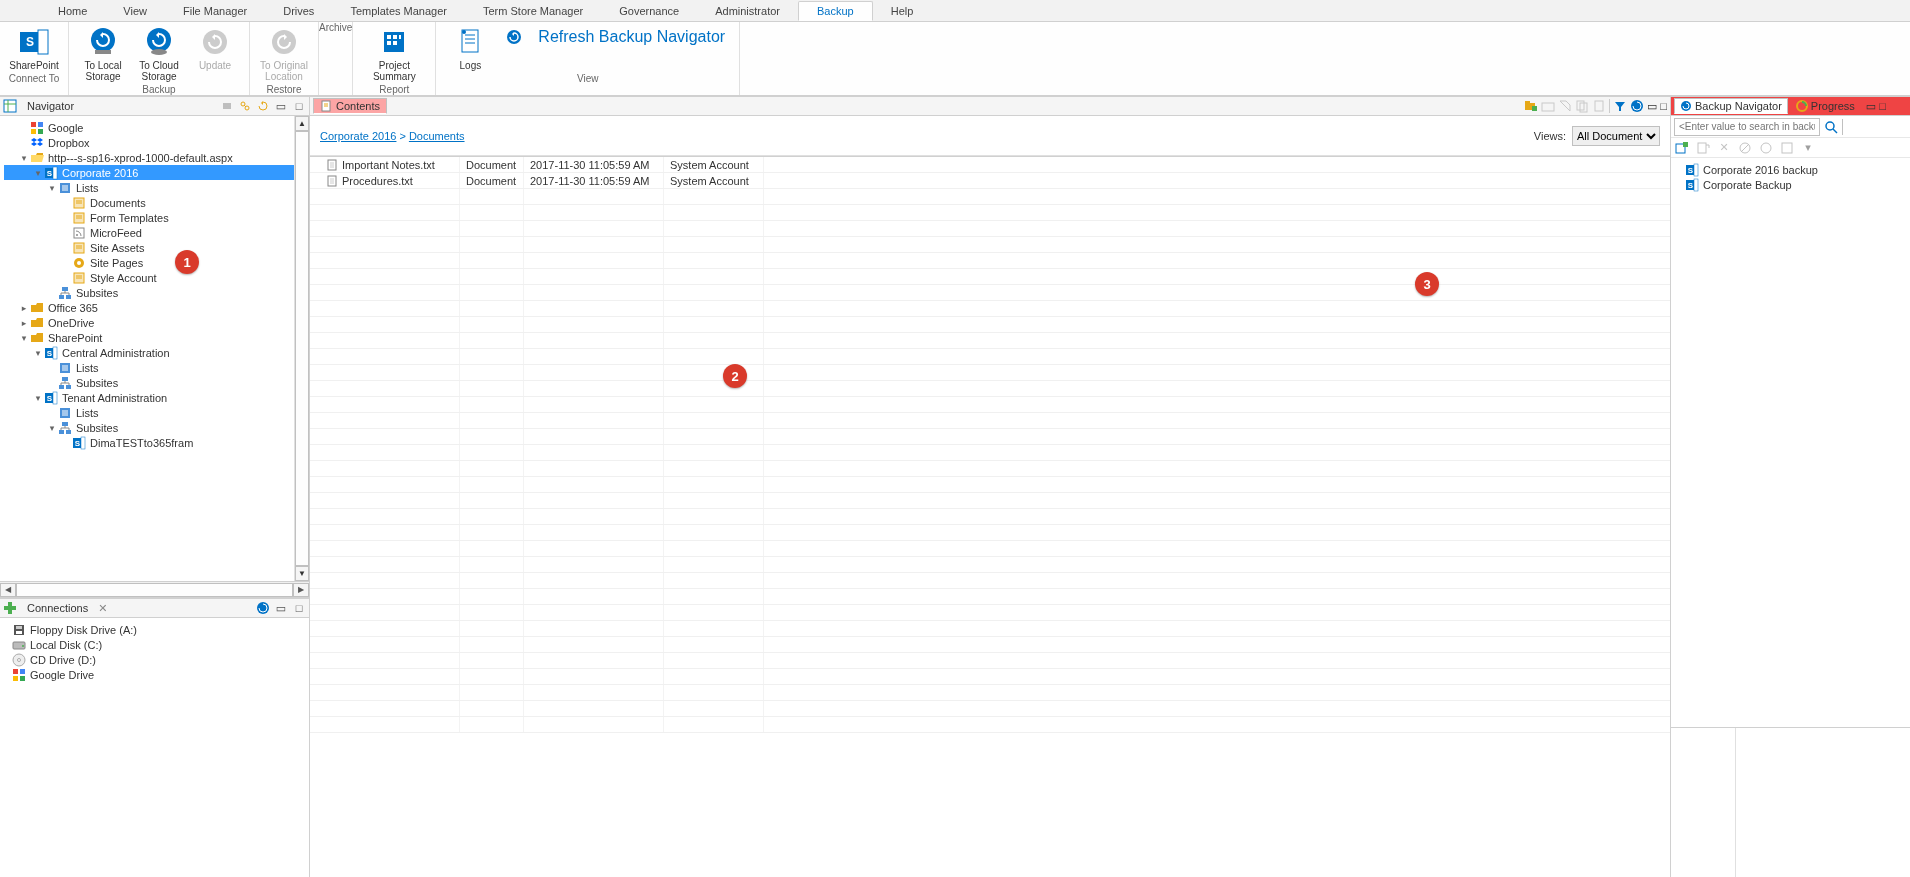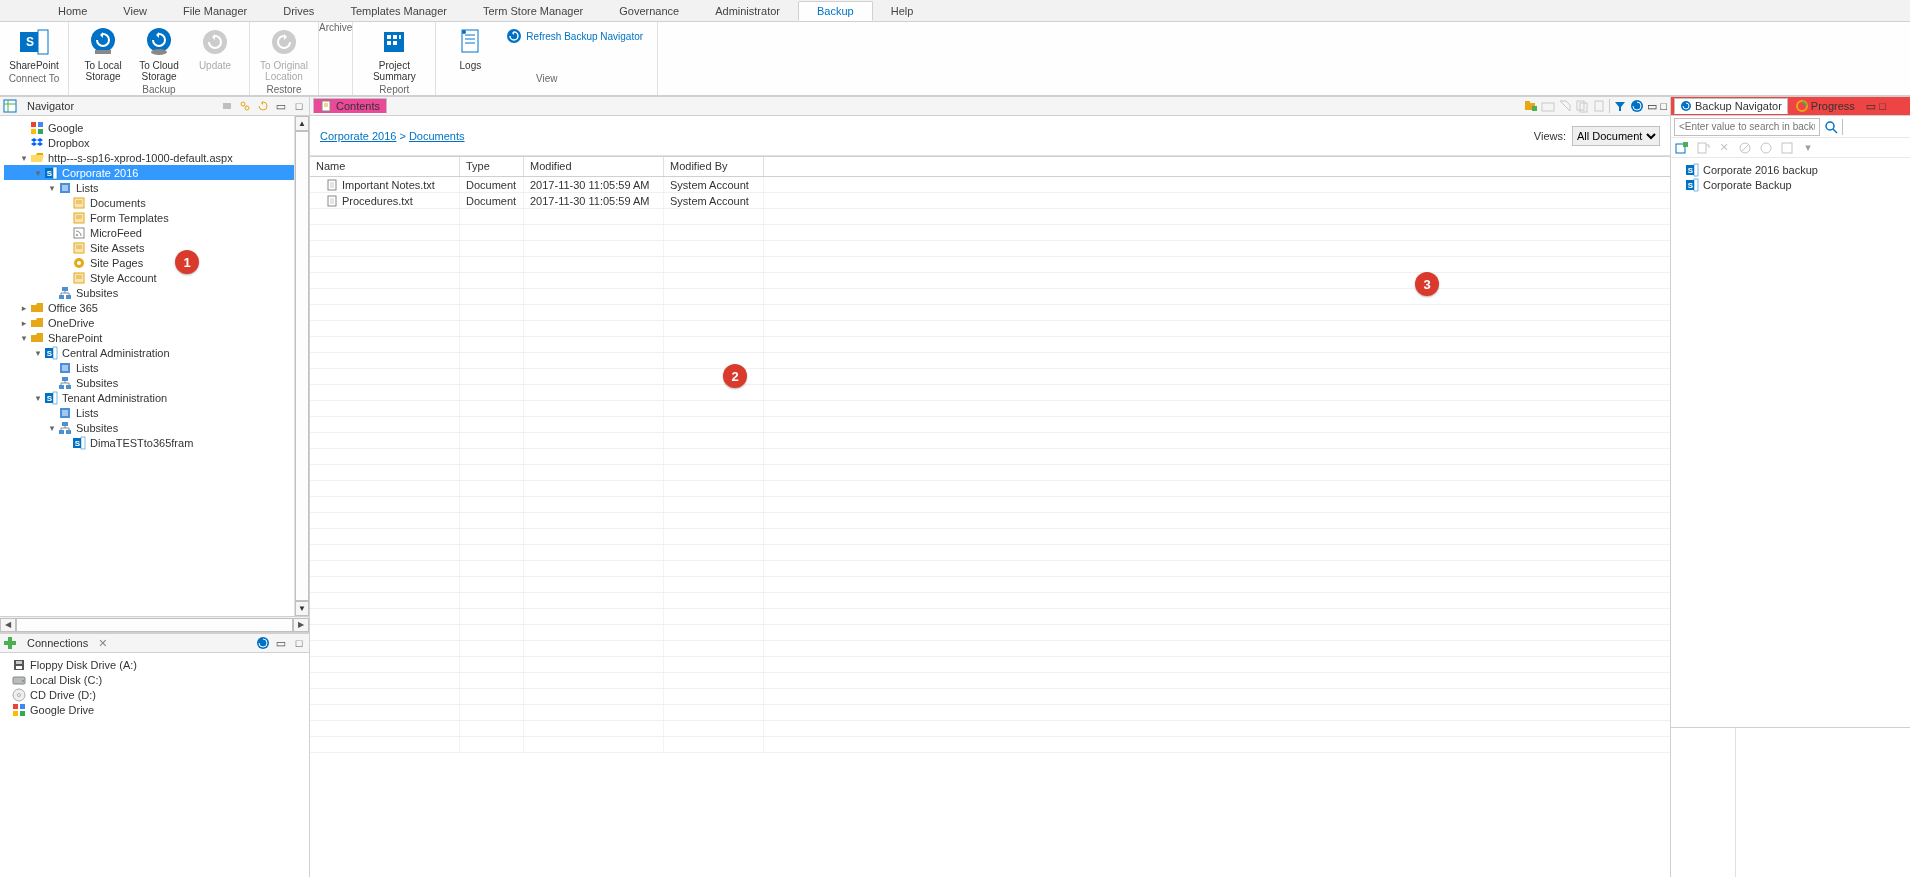--- a/index.html
+++ b/index.html
@@ -9,43 +9,43 @@
 .menubar .tab.active { color: #0072c6; border: 1px solid #d0d0d0; border-bottom: 1px solid #fefefe; background:#fefefe; border-radius: 2px 2px 0 0; }
 .ribbon { display: flex; height: 74px; border-bottom: 1px solid #d0d0d0; background: #fefefe; }
 .ribbon-group { border-right: 1px solid #e0e0e0; display: flex; flex-direction: column; }
 .ribbon-group-body { display: flex; align-items: flex-start; padding: 2px 6px 0 6px; }
 .ribbon-group-label { font-size: 10px; color: #666; text-align: center; padding-bottom: 1px; }
 .ribbon-btn { display: flex; flex-direction: column; align-items: center; justify-content: flex-start; width: 56px; padding: 2px 2px; cursor: pointer; text-align: center; }
 .ribbon-btn.wide { width: 70px; }
 .ribbon-btn .ico { width: 32px; height: 32px; margin-bottom: 2px; display:flex; align-items:center; justify-content:center; }
 .ribbon-btn .lbl { font-size: 10px; line-height: 11px; color: #333; }
 .ribbon-btn.disabled .lbl { color: #aaa; }
-.ribbon-link { display:flex; align-items:center; gap:4px; padding:4px 8px; color:#0072c6; cursor:pointer; font-size:10px; }
+.ribbon-link { display:flex; align-items:center; gap:16px; padding:4px 8px; color:#0072c6; cursor:pointer; font-size:16px; }
 .ribbon-link .rico { width:16px; height:16px; }
 .main-area { display:flex; height: calc(100% - 96px); }
 .left-col { width: 310px; display:flex; flex-direction:column; border-right:1px solid #d0d0d0; }
 .panel-header { height:20px; background:#f5f5f5; border-bottom:1px solid #d0d0d0; border-top:1px solid #d0d0d0; display:flex; align-items:center; padding:0 3px; gap:4px; font-size:11px; }
 .panel-header .title { flex:0 0 auto; padding:1px 6px; display:flex; align-items:center; gap:4px; }
 .panel-header .spacer { flex:1; }
 .panel-header .hicon { width:14px; height:14px; cursor:pointer; display:inline-flex; align-items:center; justify-content:center; font-size:11px; color:#555; }
 .tree { flex:1; overflow:auto; padding:4px 0 4px 4px; position:relative; }
 .tree-row { display:flex; align-items:center; height:15px; padding:0; cursor:pointer; white-space:nowrap; }
 .tree-row .exp { width:12px; display:inline-block; text-align:center; color:#666; font-size:9px; }
 .tree-row .nico { width:14px; height:14px; margin-right:4px; display:inline-flex; align-items:center; justify-content:center; }
 .tree-row.selected { background:#3399ff; color:#fff; }
 .tree-row.selected .nico svg path, .tree-row.selected .nico svg rect { }
 .hscroll { height:16px; border-top:1px solid #d0d0d0; display:flex; align-items:center; background:#f0f0f0; }
 .hscroll .arrow { width:16px; height:14px; border:1px solid #c0c0c0; background:#f5f5f5; display:flex; align-items:center; justify-content:center; font-size:8px; color:#555; }
 .hscroll .track { flex:1; height:14px; border:1px solid #c0c0c0; background:#fdfdfd; }
-.connections-panel { height: 245px; display:flex; flex-direction:column; border-top:1px solid #d0d0d0; }
+.connections-panel { height: 280px; display:flex; flex-direction:column; border-top:1px solid #d0d0d0; }
 .conn-list { flex:1; overflow:auto; padding:4px; }
 .conn-row { display:flex; align-items:center; height:15px; gap:4px; cursor:pointer; padding-left:8px; }
 .center-col { flex:1; display:flex; flex-direction:column; }
 .contents-hdr { height:20px; border-top:1px solid #d0d0d0; border-bottom:1px solid #d0d0d0; background:#f5f5f5; display:flex; align-items:center; padding:0 3px; gap:3px; }
-.contents-hdr .title.tabstyle { background:#ec4899; border:1px solid #c0c0c0; border-bottom:1px solid #fff; padding:1px 6px; display:flex; align-items:center; gap:4px; }
+.contents-hdr .title.tabstyle { background:#fca5a5; border:1px solid #c0c0c0; border-bottom:1px solid #fff; padding:1px 6px; display:flex; align-items:center; gap:4px; }
 .contents-hdr .spacer { flex:1; }
 .breadcrumb-bar { height:40px; border-bottom:1px solid #e0e0e0; display:flex; align-items:center; padding:0 10px; }
 .breadcrumb-bar a { color:#0072c6; text-decoration:underline; cursor:pointer; }
 .breadcrumb-bar .sep { color:#0072c6; margin:0 3px; }
 .views-ctl { margin-left:auto; display:flex; align-items:center; gap:6px; }
 .views-ctl select { font-size:11px; height:20px; width:88px; border:1px solid #c0c0c0; }
 .grid { flex:1; display:flex; flex-direction:column; border-top:1px solid #d0d0d0; }
 .grid-head { display:flex; height:20px; background:#fff; border-bottom:1px solid #d0d0d0; }
 .grid-head .gh { border-right:1px solid #e0e0e0; padding:3px 6px; font-size:11px; color:#333; }
 .grid-body { flex:1; overflow:auto; background:#fff; }
@@ -639,26 +639,20 @@
       <span class="sep">&gt;</span>
       <a>Documents</a>
       <div class="views-ctl">
         <span>Views:</span>
         <select>
           <option>All Documents</option>
         </select>
       </div>
     </div>
     <div class="grid">
-      <div class="grid-head">
-        <div class="gh col-name">Name</div>
-        <div class="gh col-type">Type</div>
-        <div class="gh col-mod">Modified</div>
-        <div class="gh col-modby">Modified By</div>
-      </div>
       <div class="grid-body" id="grid-body">
           <div class="grid-row">
             <div class="grid-cell col-name">
               <span style="margin-left:10px;">
                 <svg width="12" height="12">
                   <rect x="2" y="1" width="8" height="10" fill="#fff" stroke="#888"></rect>
                   <line x1="4" y1="4" x2="8" y2="4" stroke="#ccc"></line>
                   <line x1="4" y1="6" x2="8" y2="6" stroke="#ccc"></line>
                   <line x1="4" y1="8" x2="8" y2="8" stroke="#ccc"></line>
                 </svg>

